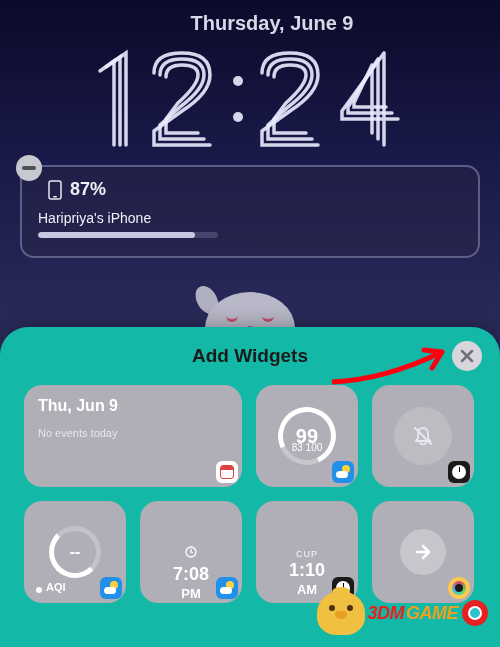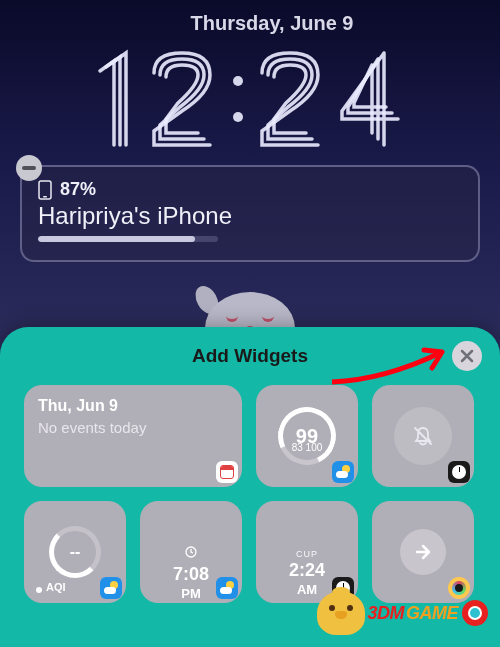--- a/index.html
+++ b/index.html
@@ -5,22 +5,22 @@
 * { margin: 0; padding: 0; box-sizing: border-box; font-family: -apple-system, BlinkMacSystemFont, "Segoe UI", sans-serif; }
 body { width: 500px; height: 647px; overflow: hidden; background: linear-gradient(180deg, #0a0a2a 0%, #1a1a4a 25%, #2a2a5a 50%, #3a2a6a 100%); position: relative; }
 
 .date-row { text-align: center; color: #d8d8e8; font-size: 20px; font-weight: 600; padding-top: 12px; padding-left: 44px; }
 .clock-row { text-align: center; color: rgba(240,240,255,0.95); }
 .clock-row svg { display: block; margin: 0 auto; }
 
 .battery-widget { position: relative; margin: 10px 20px 0 20px; border: 2px solid rgba(120,120,160,0.7); border-radius: 14px; padding: 12px 16px 18px 16px; background: rgba(40,40,70,0.35); }
 .remove-btn { position: absolute; top: -12px; left: -6px; width: 26px; height: 26px; border-radius: 50%; background: #c8c8d0; display: flex; align-items: center; justify-content: center; }
 .remove-btn svg { display:block; }
-.battery-line1 { display: flex; align-items: center; gap: 8px; color: #f0f0f8; font-size: 18px; font-weight:600; }
-.battery-line2 { color: #f0f0f8; font-size: 24px; margin-top: 2px; }
+.battery-line1 { display: flex; align-items: center; gap: 8px; color: #f0f0f8; font-size: 18px; font-weight:600;margin-left:10px; }
+.battery-line2 { color: #f0f0f8; font-size: 14px; margin-top: 10px; }
 .battery-bar { margin-top: 6px; height: 6px; border-radius: 3px; background: rgba(120,120,160,0.4); position: relative; overflow: hidden; width: 180px; }
 .battery-bar-fill { position: absolute; top:0; left:0; bottom:0; background: #c8c8e0; border-radius: 3px; }
 
 .mascot { position:absolute; left:50%; transform:translateX(-50%); top:280px; width:110px; height:90px; }
 .mascot-body { position:absolute; left:10px; top:12px; width:90px; height:72px; background:#b8b8c8; border-radius:50% 50% 45% 45%; }
 .mascot-face { position:absolute; left:25px; top:30px; width:60px; height:30px; }
 .mascot-eye { position:absolute; width:12px; height:8px; border-bottom:3px solid #c0506a; border-radius:0 0 12px 12px; top:4px; }
 .mascot-eye.l{ left:6px; } .mascot-eye.r{ right:6px; }
 .mascot-mouth { position:absolute; left:50%; transform:translateX(-50%); top:16px; width:10px; height:8px; border:2px solid #c0506a; border-radius:50%; }
 .mascot-blush { position:absolute; width:10px; height:6px; background:#e090a0; border-radius:50%; top:18px; }
@@ -36,21 +36,21 @@
 
 .widgets-grid { padding:0 24px; }
 .row1 { display:flex; gap:14px; }
 .row2 { display:flex; gap:14px; margin-top:14px; }
 
 .wcard { background:#b0aeb6; border-radius:18px; position:relative; overflow:hidden; }
 .wcard.big { width:218px; height:102px; padding:12px 14px; }
 .wcard.small { width:102px; height:102px; display:flex; flex-direction:column; align-items:center; justify-content:center; }
 
 .cal-l1 { color:#fff; font-size:16px; font-weight:600; }
-.cal-l2 { color:#e8e6ec; font-size:15px; margin-top:4px; }
+.cal-l2 { color:#e8e6ec; font-size:11px; margin-top:12px; }
 .cal-l3 { color:#d0ced6; font-size:15px; margin-top:1px; }
 
 .badge { position:absolute; right:4px; bottom:4px; width:22px; height:22px; border-radius:6px; display:flex; align-items:center; justify-content:center; }
 .badge.cal { background:#fff; }
 .badge.cal .calicn { width:14px; height:14px; background:#fff; border:1px solid #e04040; border-radius:3px; position:relative; }
 .badge.cal .calicn::before { content:""; position:absolute; top:0; left:0; right:0; height:4px; background:#e04040; border-radius:2px 2px 0 0; }
 .badge.weather { background:#2090e8; }
 .badge.weather .sun { width:8px; height:8px; background:#ffd040; border-radius:50%; position:absolute; top:4px; right:4px; }
 .badge.weather .cld { width:12px; height:7px; background:#fff; border-radius:4px; position:absolute; bottom:5px; left:4px; }
 .badge.clock { background:#1a1a1a; }
@@ -234,21 +234,21 @@
           <div class="cs-ampm">PM</div>
         </div>
         <div class="badge weather">
             <div class="sun"></div>
             <div class="cld"></div>
           </div>
       </div>
       <div class="wcard small">
         <div class="clock-small">
           <div class="cs-city">CUP</div>
-          <div class="cs-time">2:24</div>
+          <div class="cs-time">1:10</div>
           <div class="cs-ampm">AM</div>
         </div>
         <div class="badge clock">
             <div class="cf"></div>
           </div>
       </div>
       <div class="wcard small arrow-card">
         <div class="arrow-circ">
           <svg width="22" height="22" viewBox="0 0 22 22">
               <path d="M5 11 L16 11 M11 5 L17 11 L11 17" stroke="#fff" stroke-width="2.5" fill="none" stroke-linecap="round" stroke-linejoin="round"></path>

